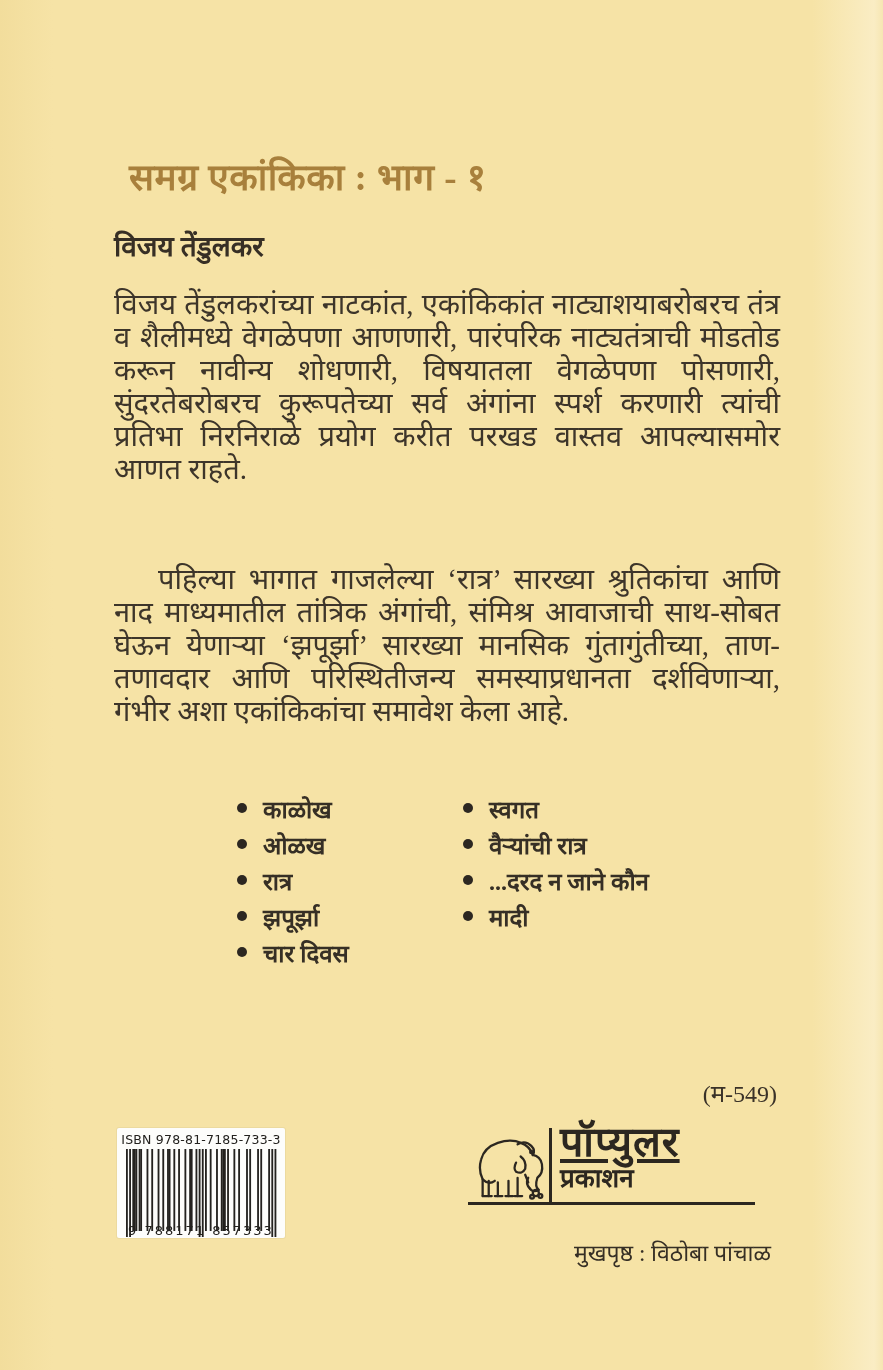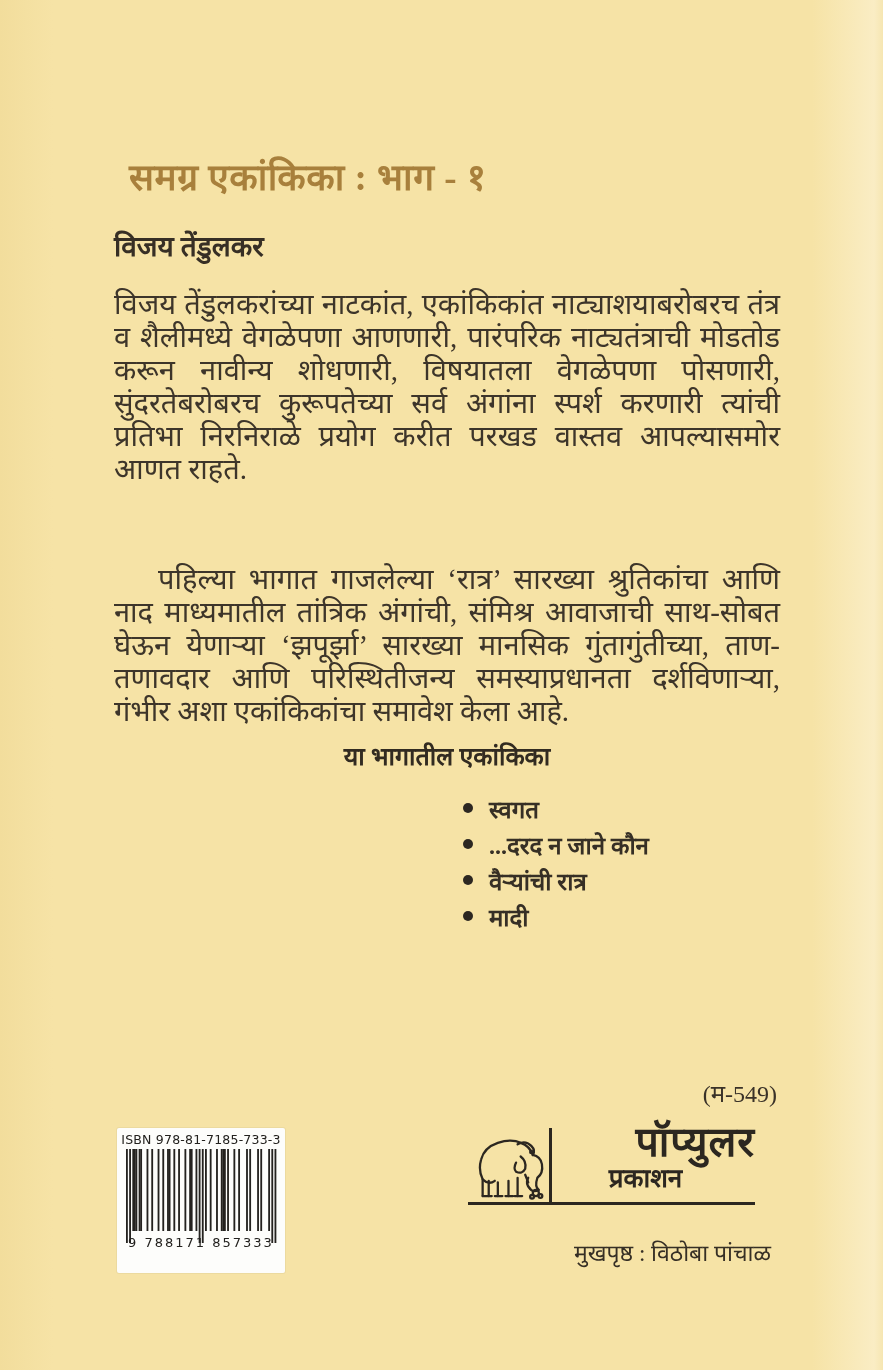--- a/index.html
+++ b/index.html
@@ -37,37 +37,37 @@
   .bullet{width:10px;height:10px;border-radius:50%;background:#2c2721;display:inline-block;margin-right:16px;flex:0 0 auto;}
   .price{
     position:absolute;left:116px;top:1072px;
     font-size:27px;font-weight:700;color:#30291f;
   }
   .code{
     position:absolute;right:106px;top:1076px;
     font-size:24px;color:#3a3228;
   }
   .barcode-box{
-    position:absolute;left:117px;top:1128px;width:168px;height:145px;
+    position:absolute;left:117px;top:1128px;width:168px;height:110px;
     background:#fdfdfb;border-radius:2px;
     display:flex;flex-direction:column;align-items:center;
     box-shadow:0 0 0 1px rgba(0,0,0,0.04);
   }
   .isbn{font-family:"DejaVu Sans","Liberation Sans",sans-serif;font-size:12.5px;color:#23211e;margin-top:4px;letter-spacing:.2px;}
   .bars{margin-top:2px;}
   .bdigits{
     font-family:"DejaVu Sans","Liberation Sans",sans-serif;
     font-size:13px;color:#23211e;letter-spacing:2px;margin-top:-14px;
     background:transparent;
   }
   .logo{position:absolute;left:468px;top:1118px;width:287px;height:150px;color:#2c2720;}
   .logo .elephant{position:absolute;left:4px;top:8px;}
   .logo .vline{position:absolute;left:81px;top:10px;width:2.5px;height:76px;background:#2c2720;}
-  .logo .name1{position:absolute;left:92px;top:2px;width:195px;text-align:right;font-size:41px;font-weight:800;letter-spacing:1px;color:#2c2720;line-height:44px;}
-  .logo .name2{position:absolute;left:80px;top:46px;width:195px;text-align:center;font-size:26px;font-weight:800;color:#2c2720;line-height:30px;}
+  .logo .name1{position:absolute;left:92px;top:2px;width:195px;text-align:left;font-size:41px;font-weight:800;letter-spacing:1px;color:#2c2720;line-height:44px;text-decoration:underline;}
+  .logo .name2{position:absolute;left:92px;top:46px;width:195px;text-align:left;font-size:26px;font-weight:800;color:#2c2720;line-height:30px;}
   .logo .rule{position:absolute;left:0;top:84px;width:287px;height:2.5px;background:#2c2720;}
   .logo .website{
     position:absolute;left:0;top:90px;width:287px;text-align:center;
     font-family:"Liberation Serif","DejaVu Serif",serif;
     font-size:15px;font-weight:700;letter-spacing:3.5px;color:#2c2720;white-space:nowrap;
   }
   .credit{
     position:absolute;right:112px;top:1236px;
     font-size:23px;color:#362f25;margin-left:48px;
   }
@@ -76,33 +76,54 @@
 <body>
 
 <div class="page">
 
   <h1 class="title">समग्र एकांकिका : भाग - १</h1>
   <h2 class="author">विजय तेंडुलकर</h2>
 
   <p class="para p1">विजय तेंडुलकरांच्या नाटकांत, एकांकिकांत नाट्याशयाबरोबरच तंत्र व शैलीमध्ये वेगळेपणा आणणारी, पारंपरिक नाट्यतंत्राची मोडतोड करून नावीन्य शोधणारी, विषयातला वेगळेपणा पोसणारी, सुंदरतेबरोबरच कुरूपतेच्या सर्व अंगांना स्पर्श करणारी त्यांची प्रतिभा निरनिराळे प्रयोग करीत परखड वास्तव आपल्यासमोर आणत राहते.</p>
   <p class="para p3">पहिल्या भागात गाजलेल्या ‘रात्र’ सारख्या श्रुतिकांचा आणि नाद माध्यमातील तांत्रिक अंगांची, संमिश्र आवाजाची साथ-सोबत घेऊन येणाऱ्या ‘झपूर्झा’ सारख्या मानसिक गुंतागुंतीच्या, ताण-तणावदार आणि परिस्थितीजन्य समस्याप्रधानता दर्शविणाऱ्या, गंभीर अशा एकांकिकांचा समावेश केला आहे.</p>
 
-  <div class="list-heading">या भागातील एकांकिका</div>
+  <div class="col col-left">
+      <div class="play-item">
+        <span class="bullet"></span>
+        <span>काळोख</span>
+      </div>
+      <div class="play-item">
+        <span class="bullet"></span>
+        <span>ओळख</span>
+      </div>
+      <div class="play-item">
+        <span class="bullet"></span>
+        <span>रात्र</span>
+      </div>
+      <div class="play-item">
+        <span class="bullet"></span>
+        <span>झपूर्झा</span>
+      </div>
+      <div class="play-item">
+        <span class="bullet"></span>
+        <span>चार दिवस</span>
+      </div>
+    </div>
   <div class="col col-right">
       <div class="play-item">
         <span class="bullet"></span>
         <span>स्वगत</span>
       </div>
       <div class="play-item">
         <span class="bullet"></span>
+        <span>वैऱ्यांची रात्र</span>
+      </div>
+      <div class="play-item">
+        <span class="bullet"></span>
         <span>...दरद न जाने कौन</span>
-      </div>
-      <div class="play-item">
-        <span class="bullet"></span>
-        <span>वैऱ्यांची रात्र</span>
       </div>
       <div class="play-item">
         <span class="bullet"></span>
         <span>मादी</span>
       </div>
     </div>
 
   <div class="code">(म-549)</div>
 
   <div class="barcode-box">

